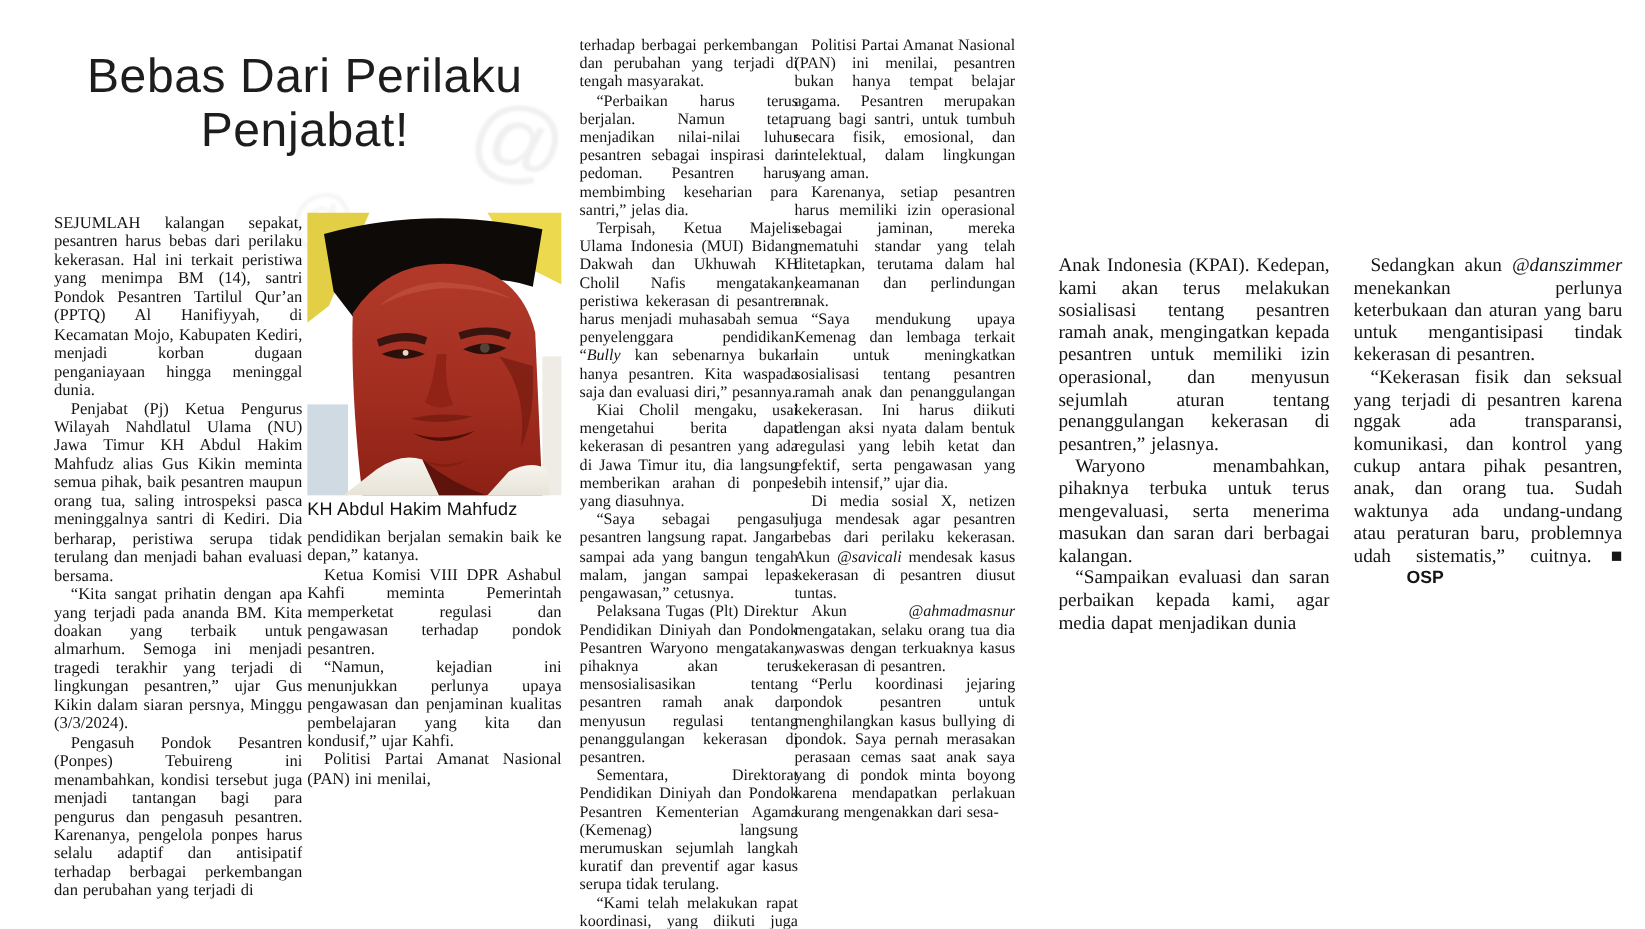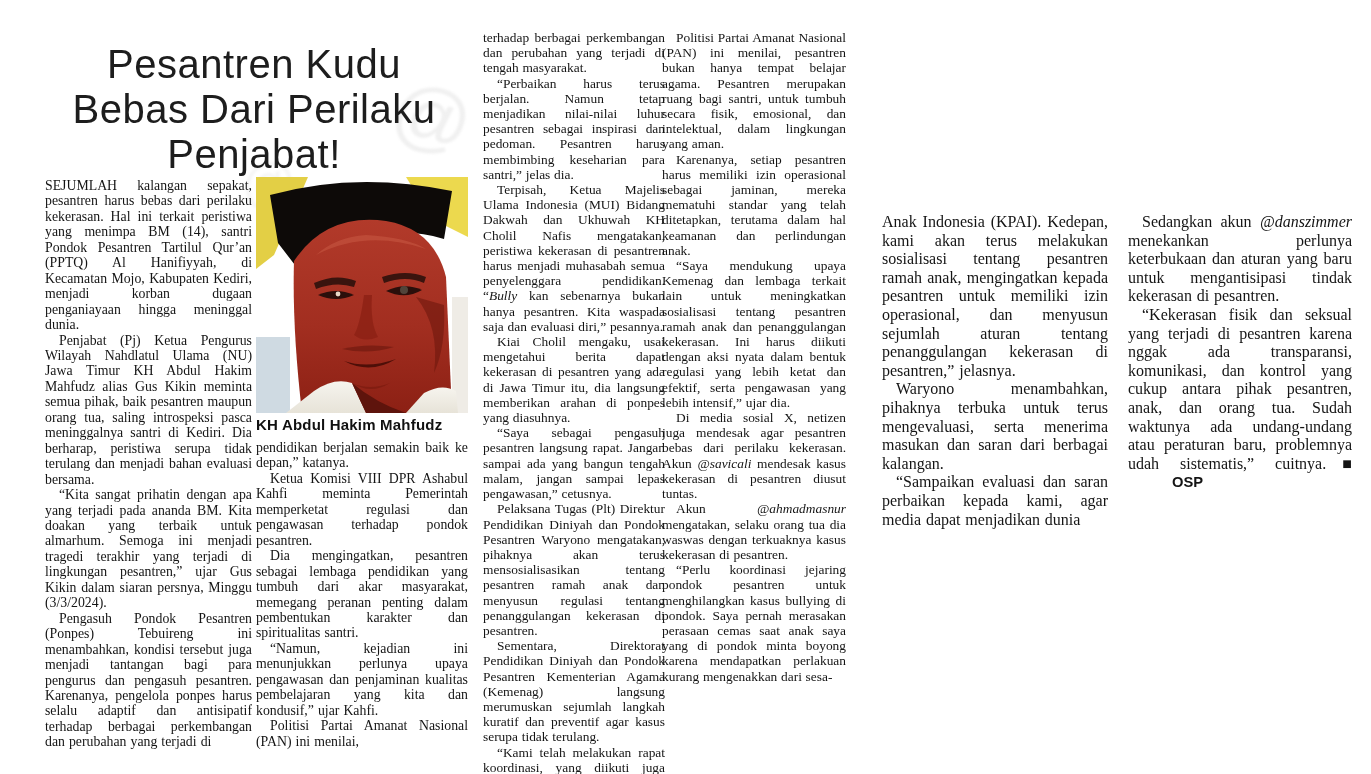--- a/index.html
+++ b/index.html
@@ -37,31 +37,30 @@
   #col-6{left:1128px;top:213px;width:224px;height:561px;}
   .it{font-style:italic;}
   .bd{font-weight:bold;}
   .sans{font-family:"Liberation Sans","DejaVu Sans",sans-serif;font-size:0.92em;margin-left:44px;}
   .photo{
     position:absolute;left:256px;top:177px;width:212px;height:236px;display:block;
   }
   .caption{
     position:absolute;left:256px;top:416px;width:212px;
     font-family:"Liberation Sans","DejaVu Sans",sans-serif;
-    font-weight:bold;font-size:15px;color:#111;letter-spacing:0.2px;
+    font-weight:normal;font-size:15px;color:#111;letter-spacing:0.2px;
   }
 </style>
 </head>
 <body>
 
 <div class="watermark wm1">@</div>
 <div class="watermark wm2">@</div>
 
 <div class="headline">
-  <div>Pesantren Kudu</div>
   <div>Bebas Dari Perilaku</div>
   <div>Penjabat!</div>
 </div>
 
 <svg class="photo" viewBox="0 0 212 236" aria-hidden="true">
   <defs>
     <linearGradient id="faceg" x1="0" y1="0" x2="0" y2="1">
       <stop offset="0" stop-color="#b23a2a"></stop>
       <stop offset="0.55" stop-color="#a22e20"></stop>
       <stop offset="1" stop-color="#8c2014"></stop>
@@ -99,21 +98,20 @@
 
 <div id="col-1" class="col small">
     <p class=""><span>SEJUMLAH kalangan sepakat, pesantren harus bebas dari perilaku kekerasan. Hal ini terkait peristiwa yang menimpa BM (14), santri Pondok Pesantren Tartilul Qur’an (PPTQ) Al Hanifiyyah, di Kecamatan Mojo, Kabupaten Kediri, menjadi korban dugaan penganiayaan hingga meninggal dunia.</span></p>
     <p class="indent"><span>Penjabat (Pj) Ketua Pengurus Wilayah Nahdlatul Ulama (NU) Jawa Timur KH Abdul Hakim Mahfudz alias Gus Kikin meminta semua pihak, baik pesantren maupun orang tua, saling introspeksi pasca meninggalnya santri di Kediri. Dia berharap, peristiwa serupa tidak terulang dan menjadi bahan evaluasi bersama.</span></p>
     <p class="indent"><span>“Kita sangat prihatin dengan apa yang terjadi pada ananda BM. Kita doakan yang terbaik untuk almarhum. Semoga ini menjadi tragedi terakhir yang terjadi di lingkungan pesantren,” ujar Gus Kikin dalam siaran persnya, Minggu (3/3/2024).</span></p>
     <p class="indent"><span>Pengasuh Pondok Pesantren (Ponpes) Tebuireng ini menambahkan, kondisi tersebut juga menjadi tantangan bagi para pengurus dan pengasuh pesantren. Karenanya, pengelola ponpes harus selalu adaptif dan antisipatif terhadap berbagai perkembangan dan perubahan yang terjadi di</span></p>
   </div>
 <div id="col-2" class="col small">
     <p class=""><span>pendidikan berjalan semakin baik ke depan,” katanya.</span></p>
     <p class="indent"><span>Ketua Komisi VIII DPR Ashabul Kahfi meminta Pemerintah memperketat regulasi dan pengawasan terhadap pondok pesantren.</span></p>
-    <p class="indent"><span>Dia mengingatkan, pesantren sebagai lembaga pendidikan yang tumbuh dari akar masyarakat, memegang peranan penting dalam pembentukan karakter dan spiritualitas santri.</span></p>
     <p class="indent"><span>“Namun, kejadian ini menunjukkan perlunya upaya pengawasan dan penjaminan kualitas pembelajaran yang kita dan kondusif,” ujar Kahfi.</span></p>
     <p class="indent"><span>Politisi Partai Amanat Nasional (PAN) ini menilai,</span></p>
   </div>
 <div id="col-3" class="col narrow">
     <p class=""><span>terhadap berbagai perkembangan dan perubahan yang terjadi di tengah masyarakat.</span></p>
     <p class="indent"><span>“Perbaikan harus terus berjalan. Namun tetap menjadikan nilai-nilai luhur pesantren sebagai inspirasi dan pedoman. Pesantren harus membimbing keseharian para santri,” jelas dia.</span></p>
     <p class="indent"><span>Terpisah, Ketua Majelis Ulama Indonesia (MUI) Bidang Dakwah dan Ukhuwah KH Cholil Nafis mengatakan, peristiwa kekerasan di pesantren harus menjadi muhasabah semua penyelenggara pendidikan. “</span><span class="it">Bully</span><span> kan sebenarnya bukan hanya pesantren. Kita waspada saja dan evaluasi diri,” pesannya.</span></p>
     <p class="indent"><span>Kiai Cholil mengaku, usai mengetahui berita dapat kekerasan di pesantren yang ada di Jawa Timur itu, dia langsung memberikan arahan di ponpes yang diasuhnya.</span></p>
     <p class="indent"><span>“Saya sebagai pengasuh pesantren langsung rapat. Jangan sampai ada yang bangun tengah malam, jangan sampai lepas pengawasan,” cetusnya.</span></p>
     <p class="indent"><span>Pelaksana Tugas (Plt) Direktur Pendidikan Diniyah dan Pondok Pesantren Waryono mengatakan, pihaknya akan terus mensosialisasikan tentang pesantren ramah anak dan menyusun regulasi tentang penanggulangan kekerasan di pesantren.</span></p>

